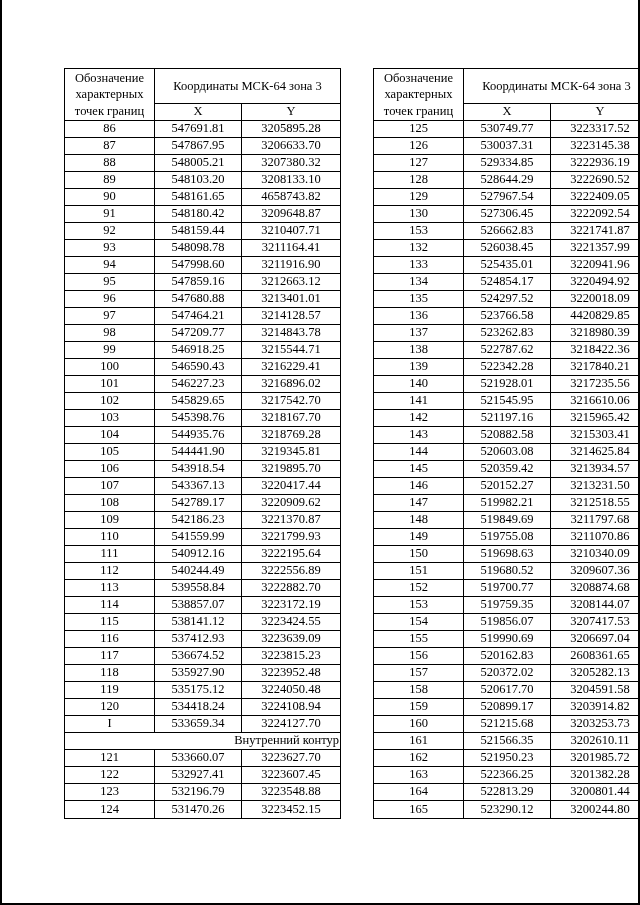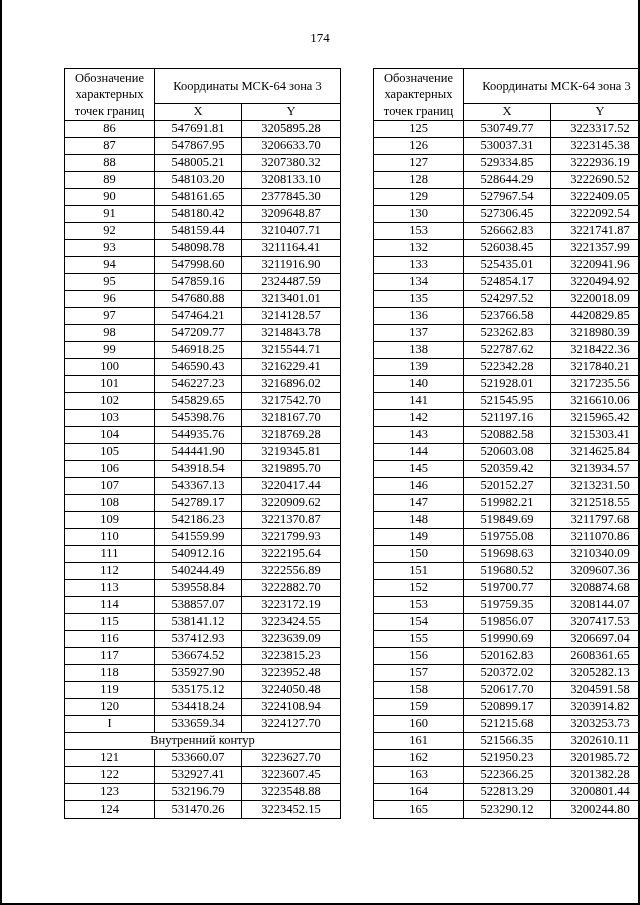--- a/index.html
+++ b/index.html
@@ -54,33 +54,32 @@
   }
   table.coords th.coords-h {
     white-space: normal;
     line-height: 1.3;
     height: 34px;
     margin-left: 9px;
   }
   table.coords tr.xy-row th { height: 17px; }
   table.coords td { height: 17px; }
   table.coords td.span-cell {
-    text-align: center;
+    text-align: right;
     white-space: nowrap;
   }
   col.c-pt { width: 90px; }
   col.c-x  { width: 87px; }
   col.c-y  { width: 99px; }
 </style>
 </head>
 <body>
 
 <div class="page">
 
-  <div class="page-number">174</div>
 
   <div class="tables">
 
     <table class="coords">
       <colgroup>
           <col class="c-pt">
           <col class="c-x">
           <col class="c-y">
         </colgroup>
       <thead>
@@ -110,21 +109,21 @@
             <td>3207380.32</td>
           </tr>
           <tr>
             <td>89</td>
             <td>548103.20</td>
             <td>3208133.10</td>
           </tr>
           <tr>
             <td>90</td>
             <td>548161.65</td>
-            <td>2377845.30</td>
+            <td>4658743.82</td>
           </tr>
           <tr>
             <td>91</td>
             <td>548180.42</td>
             <td>3209648.87</td>
           </tr>
           <tr>
             <td>92</td>
             <td>548159.44</td>
             <td>3210407.71</td>
@@ -135,21 +134,21 @@
             <td>3211164.41</td>
           </tr>
           <tr>
             <td>94</td>
             <td>547998.60</td>
             <td>3211916.90</td>
           </tr>
           <tr>
             <td>95</td>
             <td>547859.16</td>
-            <td>2324487.59</td>
+            <td>3212663.12</td>
           </tr>
           <tr>
             <td>96</td>
             <td>547680.88</td>
             <td>3213401.01</td>
           </tr>
           <tr>
             <td>97</td>
             <td>547464.21</td>
             <td>3214128.57</td>

